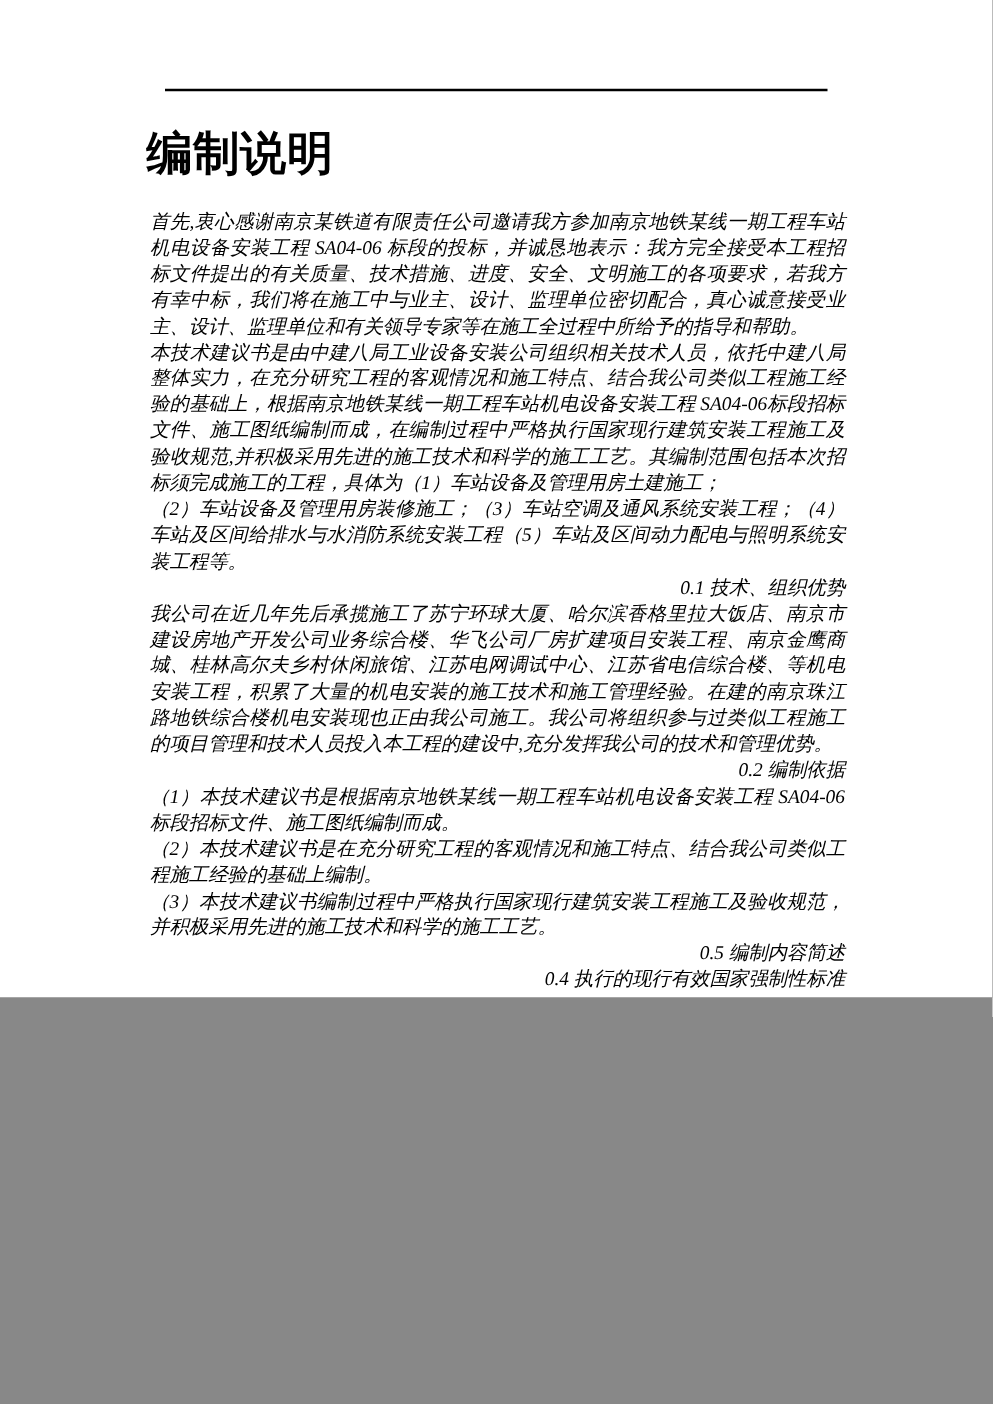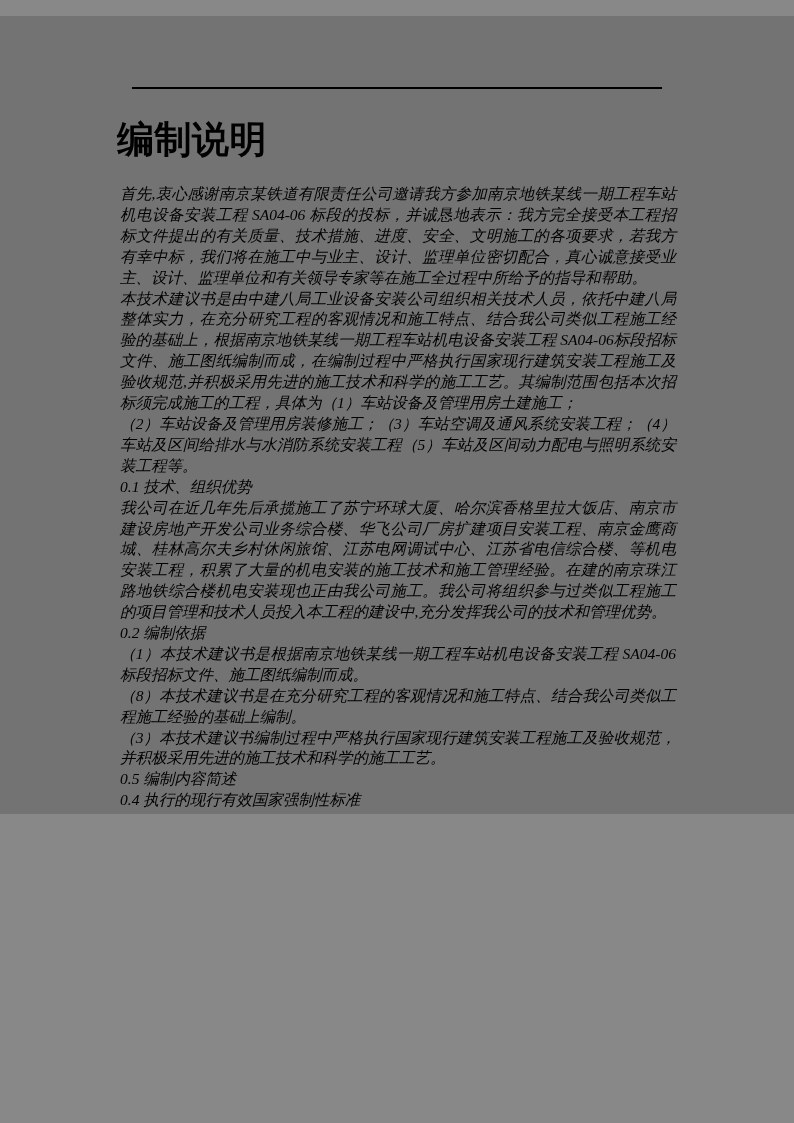--- a/index.html
+++ b/index.html
@@ -1,20 +1,20 @@
 <!DOCTYPE html>
 <html><head>
 <meta charset="utf-8">
 <style>
   html,body{margin:0;padding:0;background:#888;}
   .page{
     position:relative;
     width:794px;height:798px;
-    margin:16px auto;
-    background:#737373;
+    margin:0 auto;
+    background:#ffffff;
     overflow:hidden;
     font-family:"Liberation Serif","DejaVu Serif",serif;
     color:#000;
   }
   .header-rule{
     position:absolute;
     left:132px;top:71px;
     width:530px;height:2px;
     background:#000;
   }
@@ -36,21 +36,21 @@
     line-height:20.9px;
     text-align:justify;
   }
   .doc-body p{
     margin:0;
     padding:0;
     font-weight:normal;
     font-style:italic;
   }
   .doc-body p.heading{
-    text-align:left;
+    text-align:right;
   }
   .page-number{
     position:absolute;
     left:660px;top:1000px;
     width:26px;
     text-align:center;
     font-size:15px;
     line-height:20px;
   }
 </style>
@@ -61,19 +61,19 @@
   <div class="header-rule"></div>
   <h1 class="doc-title">编制说明</h1>
   <div class="doc-body" id="doc-body">
       <p class="para">首先,衷心感谢南京某铁道有限责任公司邀请我方参加南京地铁某线一期工程车站机电设备安装工程 SA04-06 标段的投标，并诚恳地表示：我方完全接受本工程招标文件提出的有关质量、技术措施、进度、安全、文明施工的各项要求，若我方有幸中标，我们将在施工中与业主、设计、监理单位密切配合，真心诚意接受业主、设计、监理单位和有关领导专家等在施工全过程中所给予的指导和帮助。</p>
       <p class="para">本技术建议书是由中建八局工业设备安装公司组织相关技术人员，依托中建八局整体实力，在充分研究工程的客观情况和施工特点、结合我公司类似工程施工经验的基础上，根据南京地铁某线一期工程车站机电设备安装工程 SA04-06标段招标文件、施工图纸编制而成，在编制过程中严格执行国家现行建筑安装工程施工及验收规范,并积极采用先进的施工技术和科学的施工工艺。其编制范围包括本次招标须完成施工的工程，具体为（1）车站设备及管理用房土建施工；</p>
       <p class="para">（2）车站设备及管理用房装修施工；（3）车站空调及通风系统安装工程；（4）车站及区间给排水与水消防系统安装工程（5）车站及区间动力配电与照明系统安装工程等。</p>
       <p class="heading">0.1 技术、组织优势</p>
       <p class="para">我公司在近几年先后承揽施工了苏宁环球大厦、哈尔滨香格里拉大饭店、南京市建设房地产开发公司业务综合楼、华飞公司厂房扩建项目安装工程、南京金鹰商城、桂林高尔夫乡村休闲旅馆、江苏电网调试中心、江苏省电信综合楼、等机电安装工程，积累了大量的机电安装的施工技术和施工管理经验。在建的南京珠江路地铁综合楼机电安装现也正由我公司施工。我公司将组织参与过类似工程施工的项目管理和技术人员投入本工程的建设中,充分发挥我公司的技术和管理优势。</p>
       <p class="heading">0.2 编制依据</p>
       <p class="para">（1）本技术建议书是根据南京地铁某线一期工程车站机电设备安装工程 SA04-06 标段招标文件、施工图纸编制而成。</p>
-      <p class="para">（8）本技术建议书是在充分研究工程的客观情况和施工特点、结合我公司类似工程施工经验的基础上编制。</p>
+      <p class="para">（2）本技术建议书是在充分研究工程的客观情况和施工特点、结合我公司类似工程施工经验的基础上编制。</p>
       <p class="para">（3）本技术建议书编制过程中严格执行国家现行建筑安装工程施工及验收规范，并积极采用先进的施工技术和科学的施工工艺。</p>
       <p class="heading">0.5 编制内容简述</p>
       <p class="heading">0.4 执行的现行有效国家强制性标准</p>
     </div>
   <div class="page-number">2</div>
 </div>
 
 </body></html>

